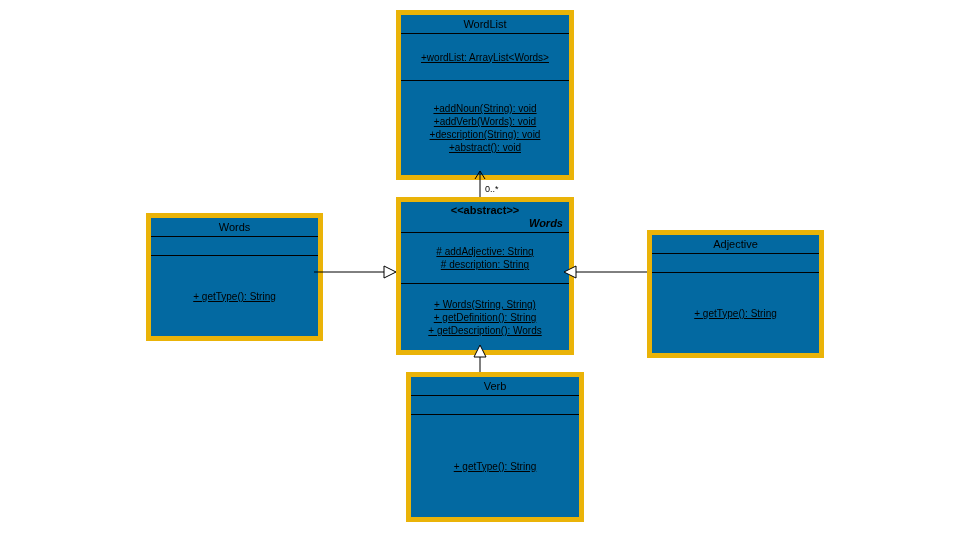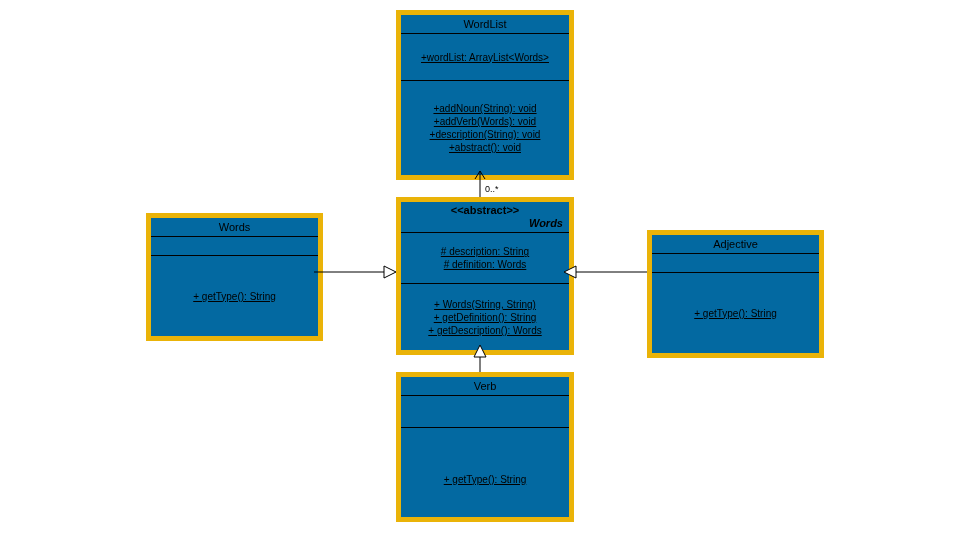--- a/index.html
+++ b/index.html
@@ -68,22 +68,22 @@
     <div class="line">+abstract(): void</div>
   </div>
 </div>
 
 <div class="class-box" style="left:396px; top:197px; width:168px; height:148px;">
   <div class="title abstract-stereo">
     <div>&lt;&lt;abstract&gt;&gt;</div>
     <div class="italic">Words</div>
   </div>
   <div class="section center vcenter" style="min-height:44px;">
+    <div class="line"># addAdjective: String</div>
     <div class="line"># description: String</div>
-    <div class="line"># definition: Words</div>
   </div>
   <div class="section center vcenter">
     <div class="line">+ Words(String, String)</div>
     <div class="line">+ getDefinition(): String</div>
     <div class="line">+ getDescription(): Words</div>
   </div>
 </div>
 
 <div class="class-box" style="left:146px; top:213px; width:167px; height:118px;">
   <div class="title">Words</div>
@@ -94,21 +94,21 @@
 </div>
 
 <div class="class-box" style="left:647px; top:230px; width:167px; height:118px;">
   <div class="title">Adjective</div>
   <div class="section" style="min-height:12px;"></div>
   <div class="section center vcenter">
     <div class="line">+ getType(): String</div>
   </div>
 </div>
 
-<div class="class-box" style="left:396px; top:372px; width:168px; height:140px;gap:13px;">
+<div class="class-box" style="left:406px; top:372px; width:168px; height:140px;">
   <div class="title">Verb</div>
   <div class="section" style="min-height:12px;"></div>
   <div class="section center vcenter">
     <div class="line">+ getType(): String</div>
   </div>
 </div>
 
 <svg class="connectors">
 
   <g>

